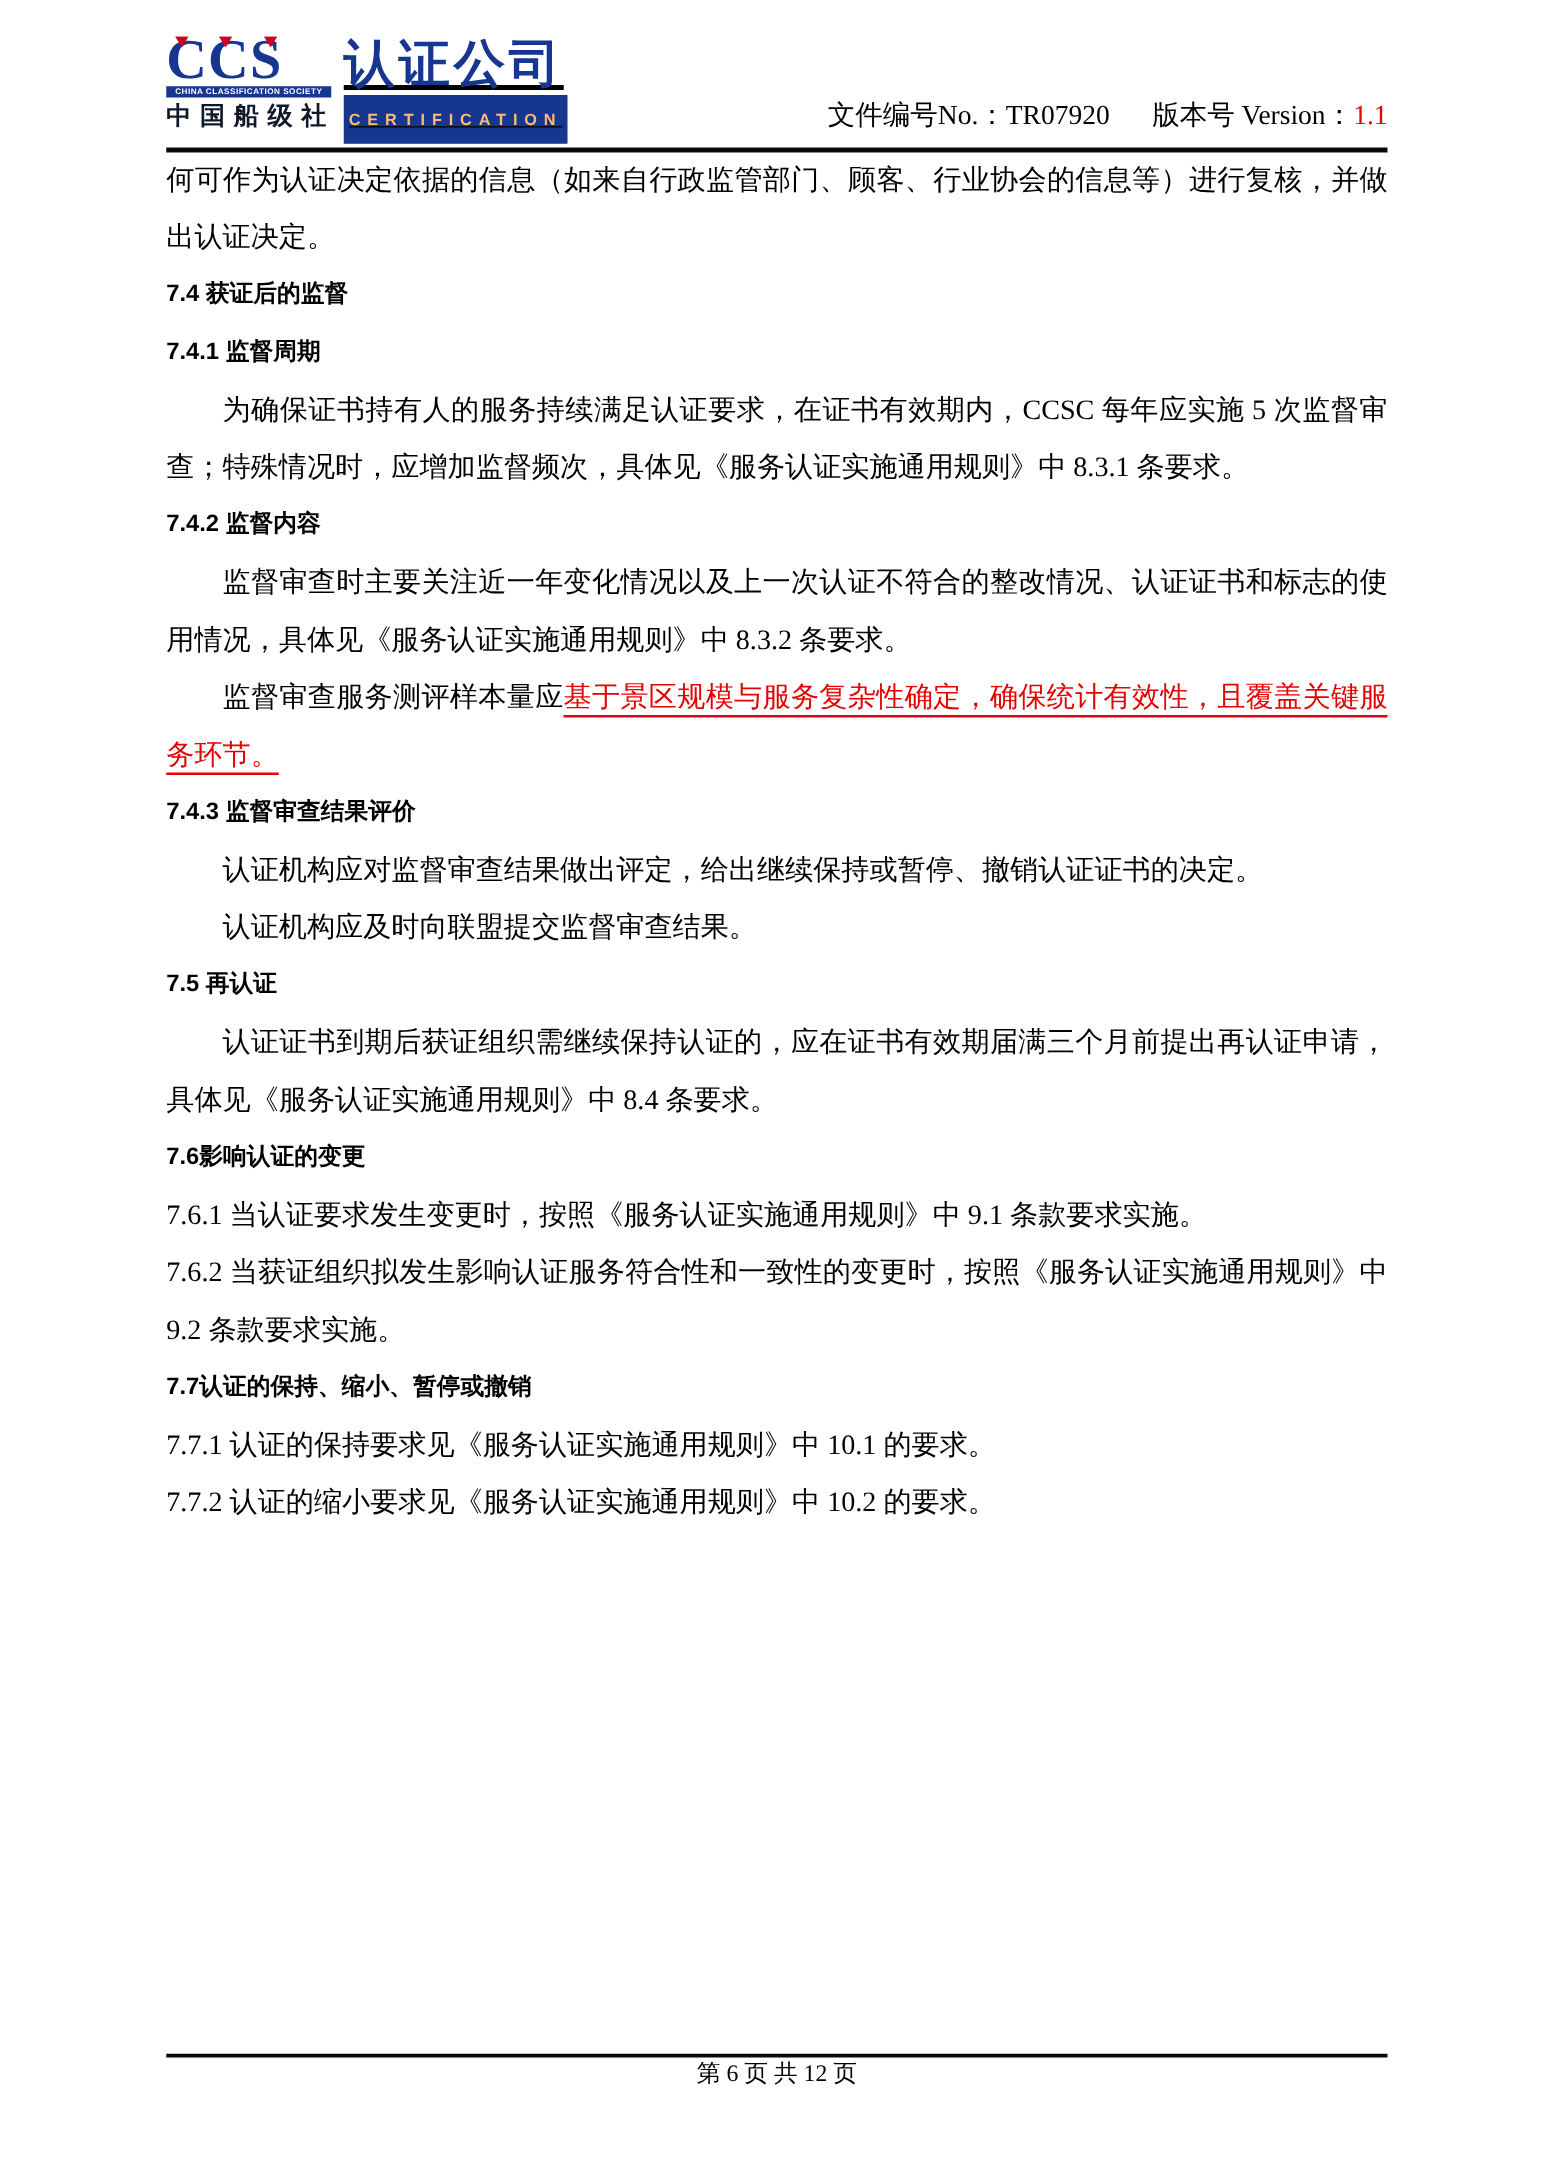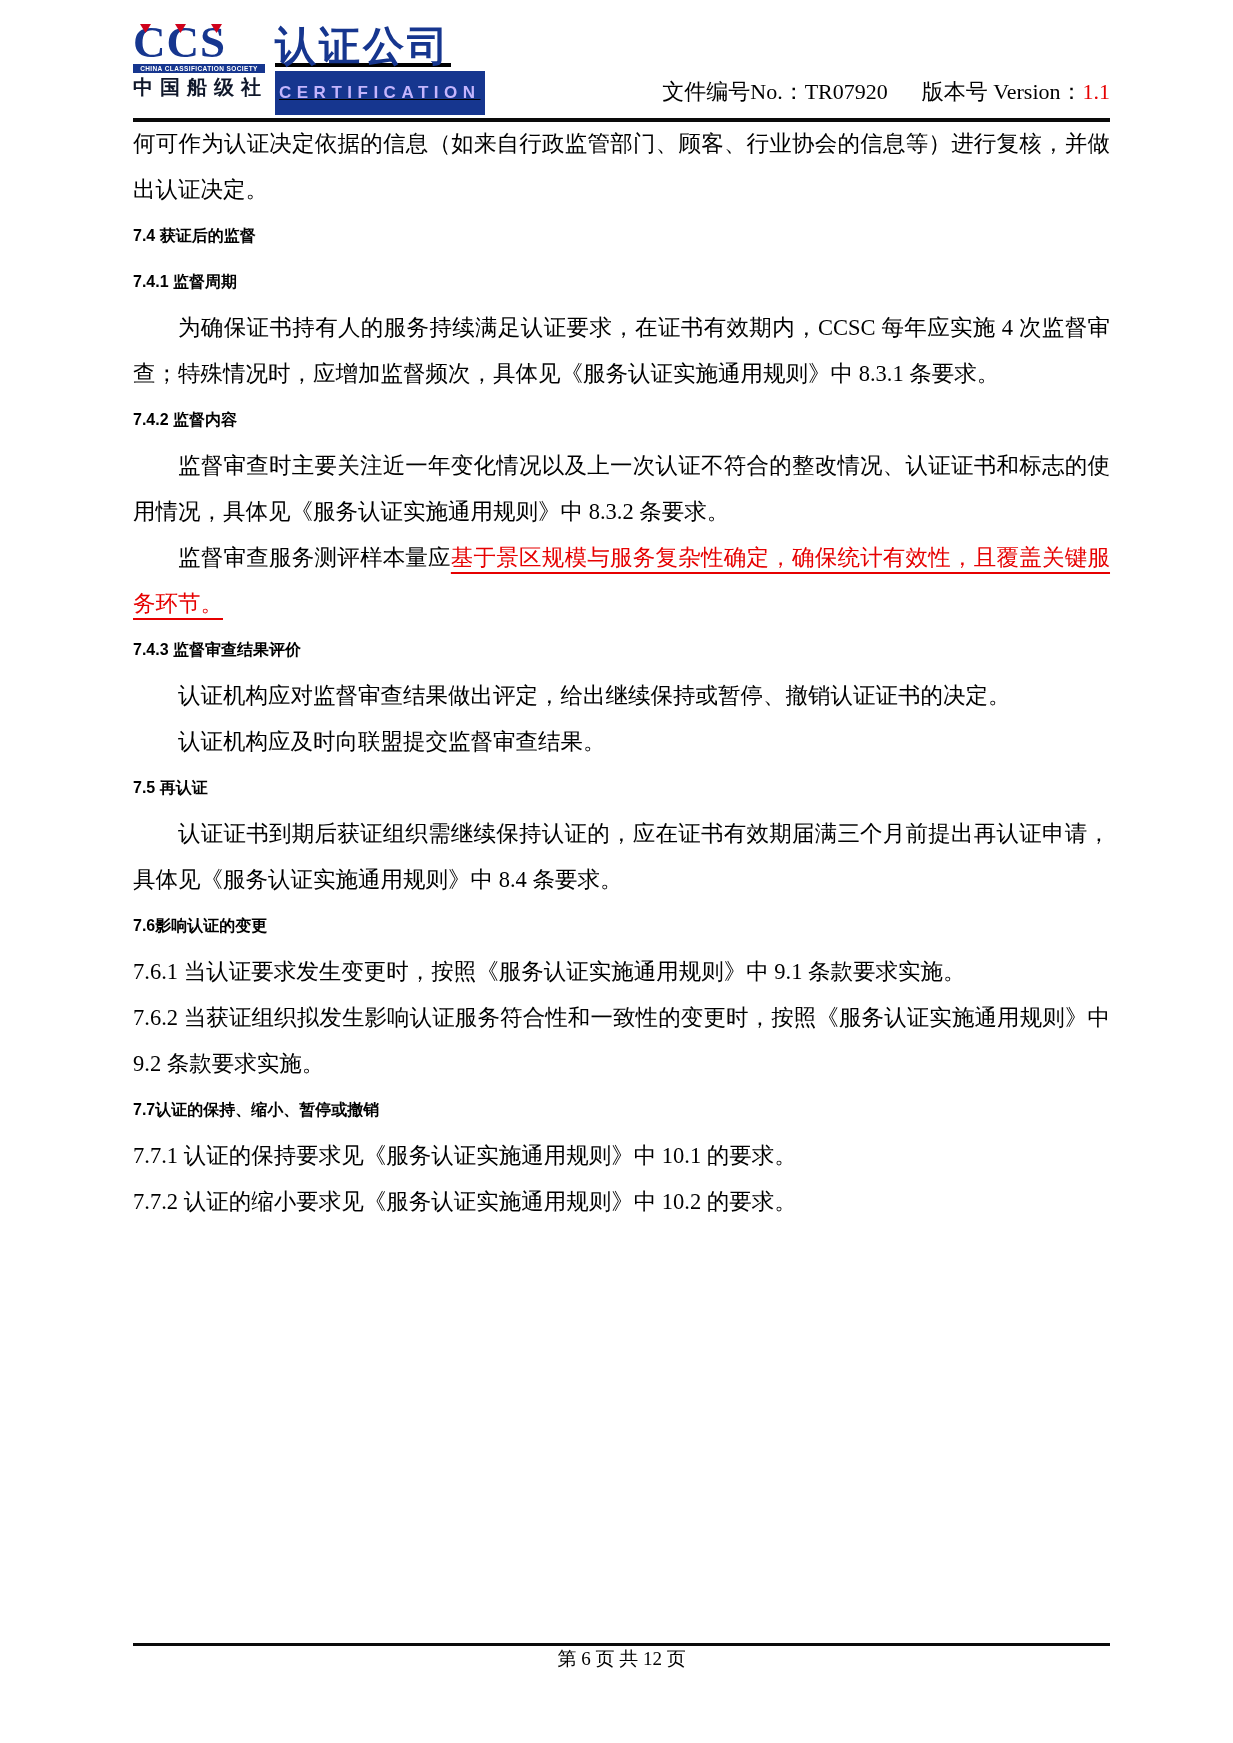--- a/index.html
+++ b/index.html
@@ -32,36 +32,36 @@
   .soc-cn {
     margin-top:1px; color:#0f172a; font-weight:bold; font-size:20px;
     letter-spacing:7px; white-space:nowrap;
   }
   .logo-right { padding-top:2px;text-decoration:underline; }
   .company-cn {
     font-family:"Liberation Sans",sans-serif; font-weight:bold; font-size:41px;
     line-height:1; color:#16368f; letter-spacing:3px; white-space:nowrap;
   }
   .cert-bar {
-    margin-top:4px; background:#16368f; color:#c4b5fd; text-align:center;
-    font-family:"Liberation Sans",sans-serif; font-weight:bold; font-size:17px;
+    margin-top:4px; background:#16368f; color:#fdba74; text-align:center;
+    font-family:"Liberation Sans",sans-serif; font-weight:bold; font-size:13px;
     letter-spacing:5.5px; padding:12px 4px; white-space:nowrap;
   }
   .doc-meta { font-size:22px; padding-bottom:8px; white-space:nowrap; }
   .doc-meta .ver-label { margin-left:34px; }
   .red { color:#e60000;margin-top:16px; }
 
   
   .doc-body {
     position:absolute; left:133px; top:121px; width:977px;
     font-size:22.5px; line-height:46px; text-align:justify;
   }
   .doc-body p { margin:0; }
   .doc-body h2 {
-    margin:0; font-size:16px; line-height:46px; font-weight:bold;
+    margin:0; font-size:19px; line-height:46px; font-weight:bold;
     font-family:"Liberation Sans","DejaVu Sans",sans-serif; text-align:left;
   }
   .indent { text-indent:2em; }
   .p-intro { margin-top:17px; }
   .h74  { margin-top:51px; }
   .h75  { margin-top:44px; }
   .h76  { margin-top:17px; }
   .p761 { margin-top:24px; }
   .h77  { margin-top:25px; }
   .p771 { margin-top:22px; }
@@ -100,21 +100,21 @@
     <div class="doc-meta">
       <span>文件编号No.：</span><span>TR07920</span><span class="ver-label">版本号 Version：</span><span class="red">1.1</span>
     </div>
   </header>
 
   <main class="doc-body">
     <p class="p-intro">何可作为认证决定依据的信息（如来自行政监管部门、顾客、行业协会的信息等）进行复核，并做出认证决定。</p>
 
     <h2 class="h74">7.4 获证后的监督</h2>
     <h2>7.4.1 监督周期</h2>
-    <p class="indent">为确保证书持有人的服务持续满足认证要求，在证书有效期内，CCSC 每年应实施 4 次监督审查；特殊情况时，应增加监督频次，具体见《服务认证实施通用规则》中 8.3.1 条要求。</p>
+    <p class="indent">为确保证书持有人的服务持续满足认证要求，在证书有效期内，CCSC 每年应实施 5 次监督审查；特殊情况时，应增加监督频次，具体见《服务认证实施通用规则》中 8.3.1 条要求。</p>
 
     <h2>7.4.2 监督内容</h2>
     <p class="indent">监督审查时主要关注近一年变化情况以及上一次认证不符合的整改情况、认证证书和标志的使用情况，具体见《服务认证实施通用规则》中 8.3.2 条要求。</p>
     <p class="indent"><span>监督审查服务测评样本量应</span><span class="rev">基于景区规模与服务复杂性确定，确保统计有效性，且覆盖关键服务环节。</span></p>
 
     <h2>7.4.3 监督审查结果评价</h2>
     <p class="indent">认证机构应对监督审查结果做出评定，给出继续保持或暂停、撤销认证证书的决定。</p>
     <p class="indent">认证机构应及时向联盟提交监督审查结果。</p>
 
     <h2 class="h75">7.5 再认证</h2>

